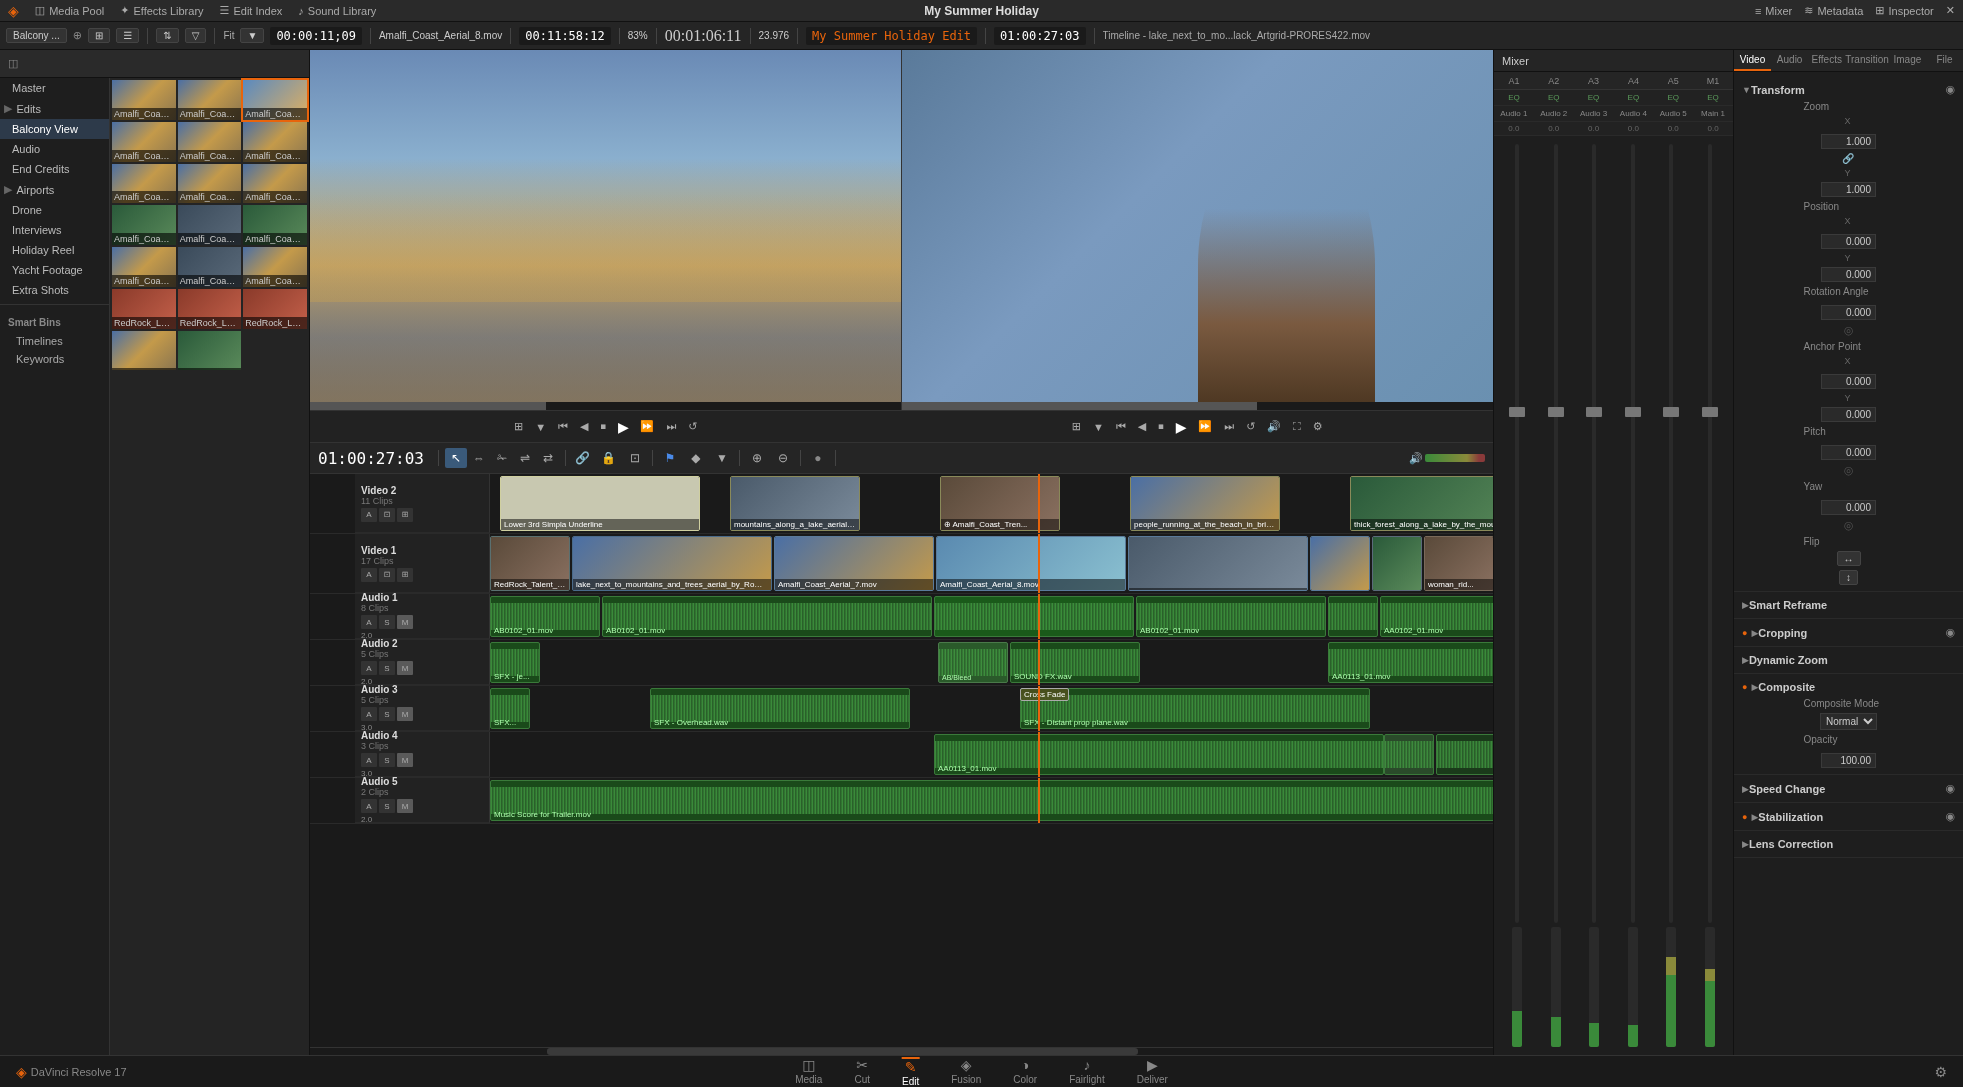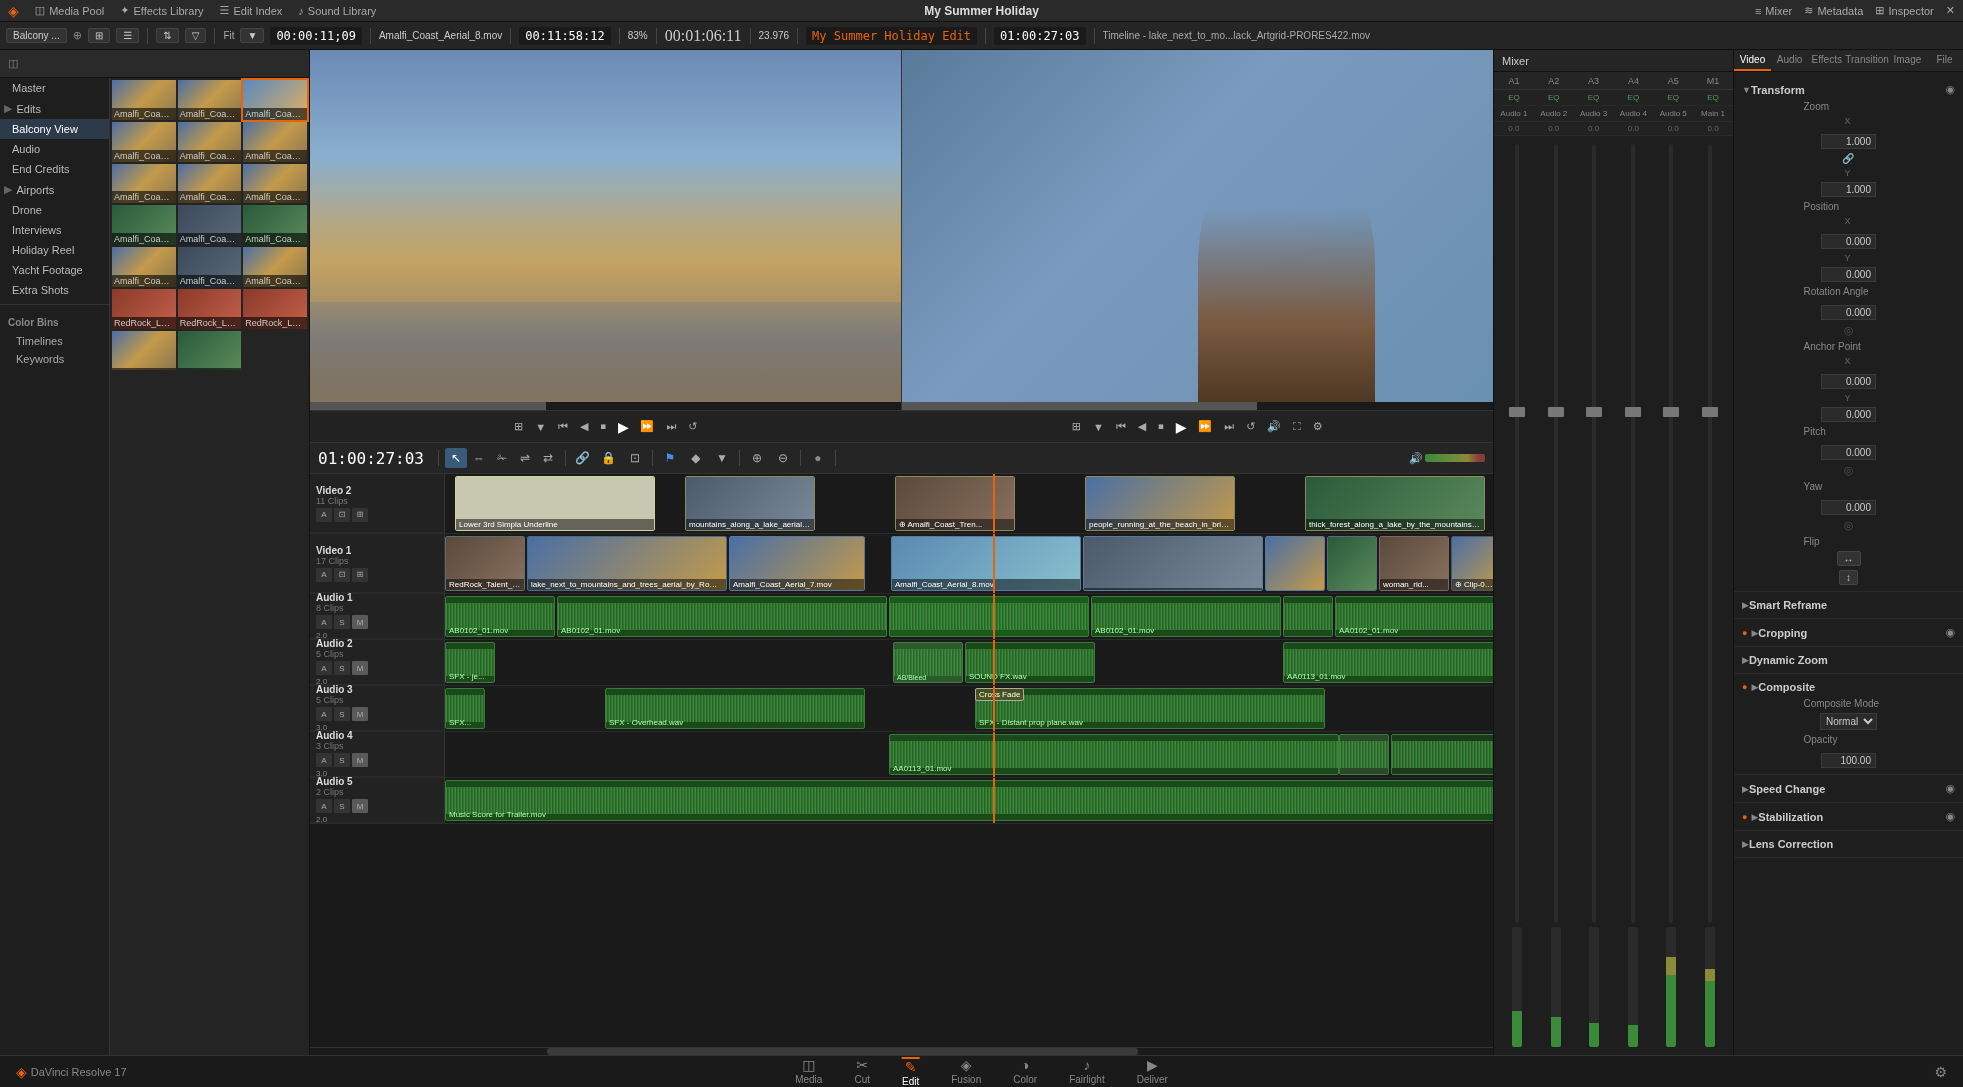--- a/index.html
+++ b/index.html
@@ -312,20 +312,21 @@
     .track-header {
       width: 135px;
       background: #222;
       border-bottom: 1px solid #2a2a2a;
       border-right: 1px solid #333;
       display: flex;
       flex-direction: column;
       justify-content: center;
       padding: 4px 6px;
       flex-shrink: 0;
+      margin-left: 45px;
     }
     .track-name { font-size: 10px; color: #ddd; font-weight: bold; }
     .track-sub { font-size: 9px; color: #777; }
     .track-btns { display: flex; gap: 2px; margin-top: 2px; }
     .track-btn { width: 16px; height: 14px; background: #333; border: none; color: #aaa; font-size: 8px; border-radius: 1px; cursor: pointer; display: flex; align-items: center; justify-content: center; }
     .track-btn.mute { background: #5a5a5a; }
     .playhead {
       position: absolute;
       top: 0;
       width: 2px;
@@ -721,21 +722,21 @@
           <span>Holiday Reel</span>
         </div>
         <div class="sidebar-item">
           <span>Yacht Footage</span>
         </div>
         <div class="sidebar-item">
           <span>Extra Shots</span>
         </div>
         <div class="sidebar-divider"></div>
         <div class="sidebar-sub-section">
-          <span>Color Bins</span>
+          <span>Smart Bins</span>
         </div>
         <div class="sidebar-sub-item">
           <span>Timelines</span>
         </div>
         <div class="sidebar-sub-item">
           <span>Keywords</span>
         </div>
       </div>
 
       <div class="media-grid">
@@ -977,21 +978,21 @@
               <div class="playhead" style="left:548px;height:100%;"></div>
 
               <div class="video-clip" style="left:0;width:80px;background:#3a5050;border-color:#5a7070;">
                 <div class="clip-thumb-person"></div>
                 <div class="video-clip-label">RedRock_Talent_3...</div>
               </div>
               <div class="video-clip" style="left:82px;width:200px;background:#2a4a6a;border-color:#4a6a8a;">
                 <div class="clip-thumb-coast"></div>
                 <div class="video-clip-label">lake_next_to_mountains_and_trees_aerial_by_Roma_Black_Artgrid-PRORES4...</div>
               </div>
-              <div class="video-clip" style="left:284px;width:136px;background:#3a5a7a;border-color:#5a7a9a;text-decoration:underline;">
+              <div class="video-clip" style="left:284px;width:160px;background:#3a5a7a;border-color:#5a7a9a;text-decoration:underline;">
                 <div class="clip-thumb-coast"></div>
                 <div class="video-clip-label">Amalfi_Coast_Aerial_7.mov</div>
               </div>
               <div class="video-clip" style="left:446px;width:190px;background:#3a5a7a;border-color:#5a7a9a;">
                 <div class="clip-thumb-coast" style="background:linear-gradient(135deg,#5a8ab0,#8ac0d0);"></div>
                 <div class="video-clip-label">Amalfi_Coast_Aerial_8.mov</div>
               </div>
               <div class="video-clip" style="left:638px;width:180px;background:#3a5a7a;border-color:#5a7a9a;">
                 <div class="clip-thumb-mountain"></div>
                 <div class="video-clip-label"></div>

